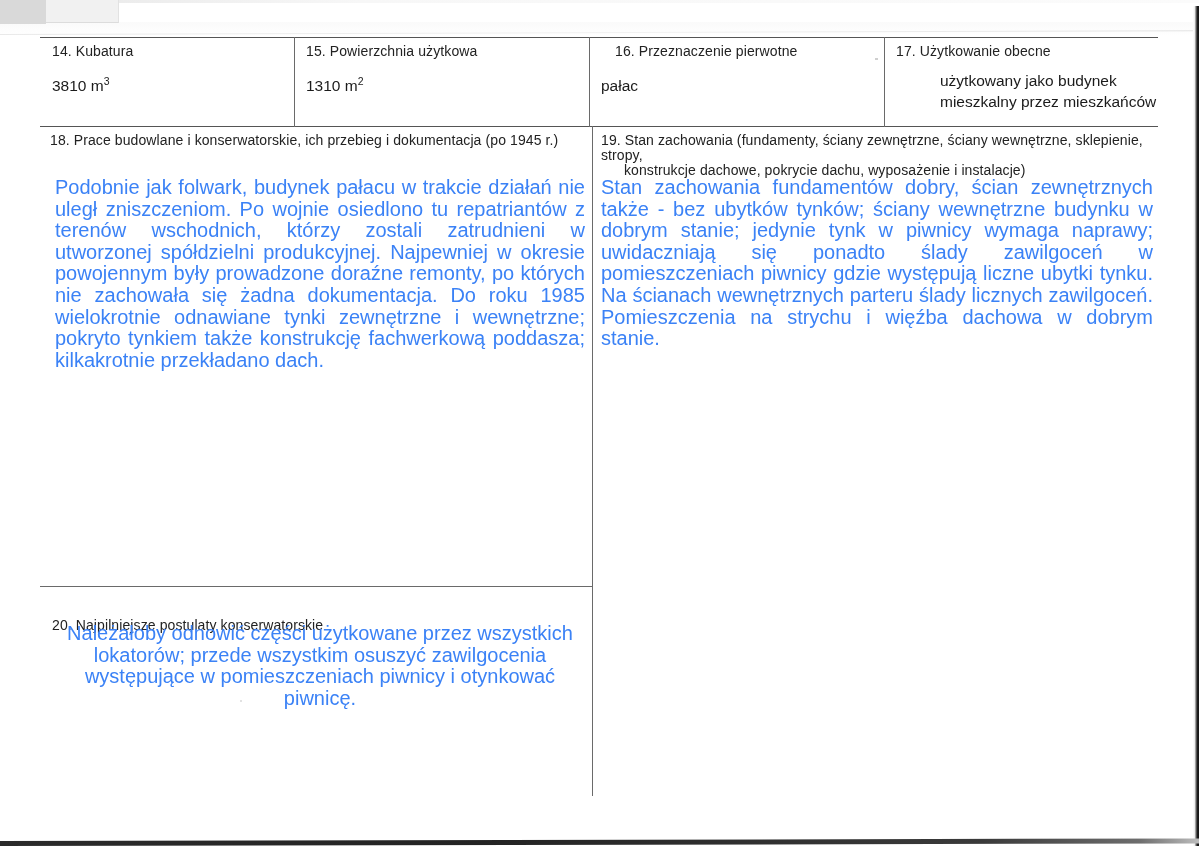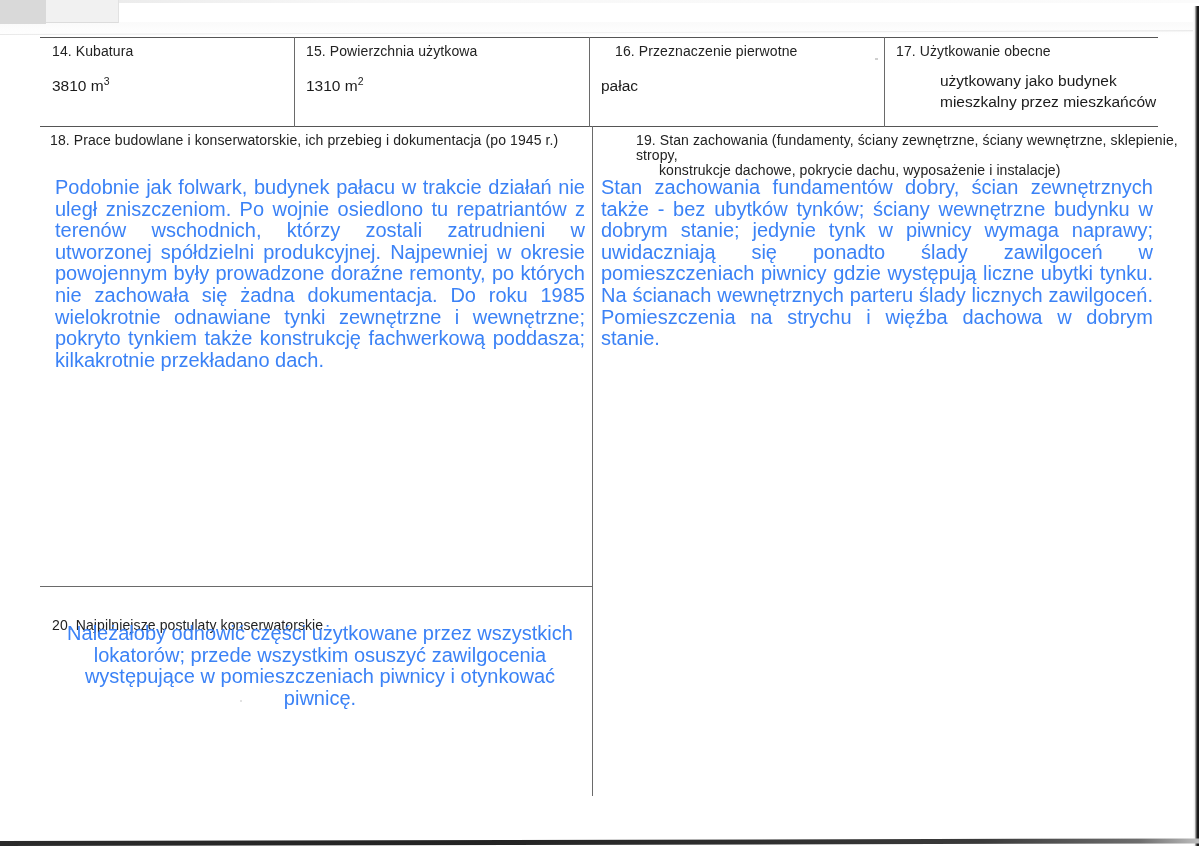--- a/index.html
+++ b/index.html
@@ -92,21 +92,20 @@
   .field-label {
     position: absolute;
     font-size: 14px;
     line-height: 15px;
     color: #222222;
     letter-spacing: 0.1px;
     white-space: pre-line;
   }
   .field-label.hang {
     white-space: normal;
-    margin-left: 35px;
   }
   .field-label.hang .cont {
     display: block;
     padding-left: 23px;
   }
 
   
   .field-value {
     position: absolute;
     font-size: 15.5px;

